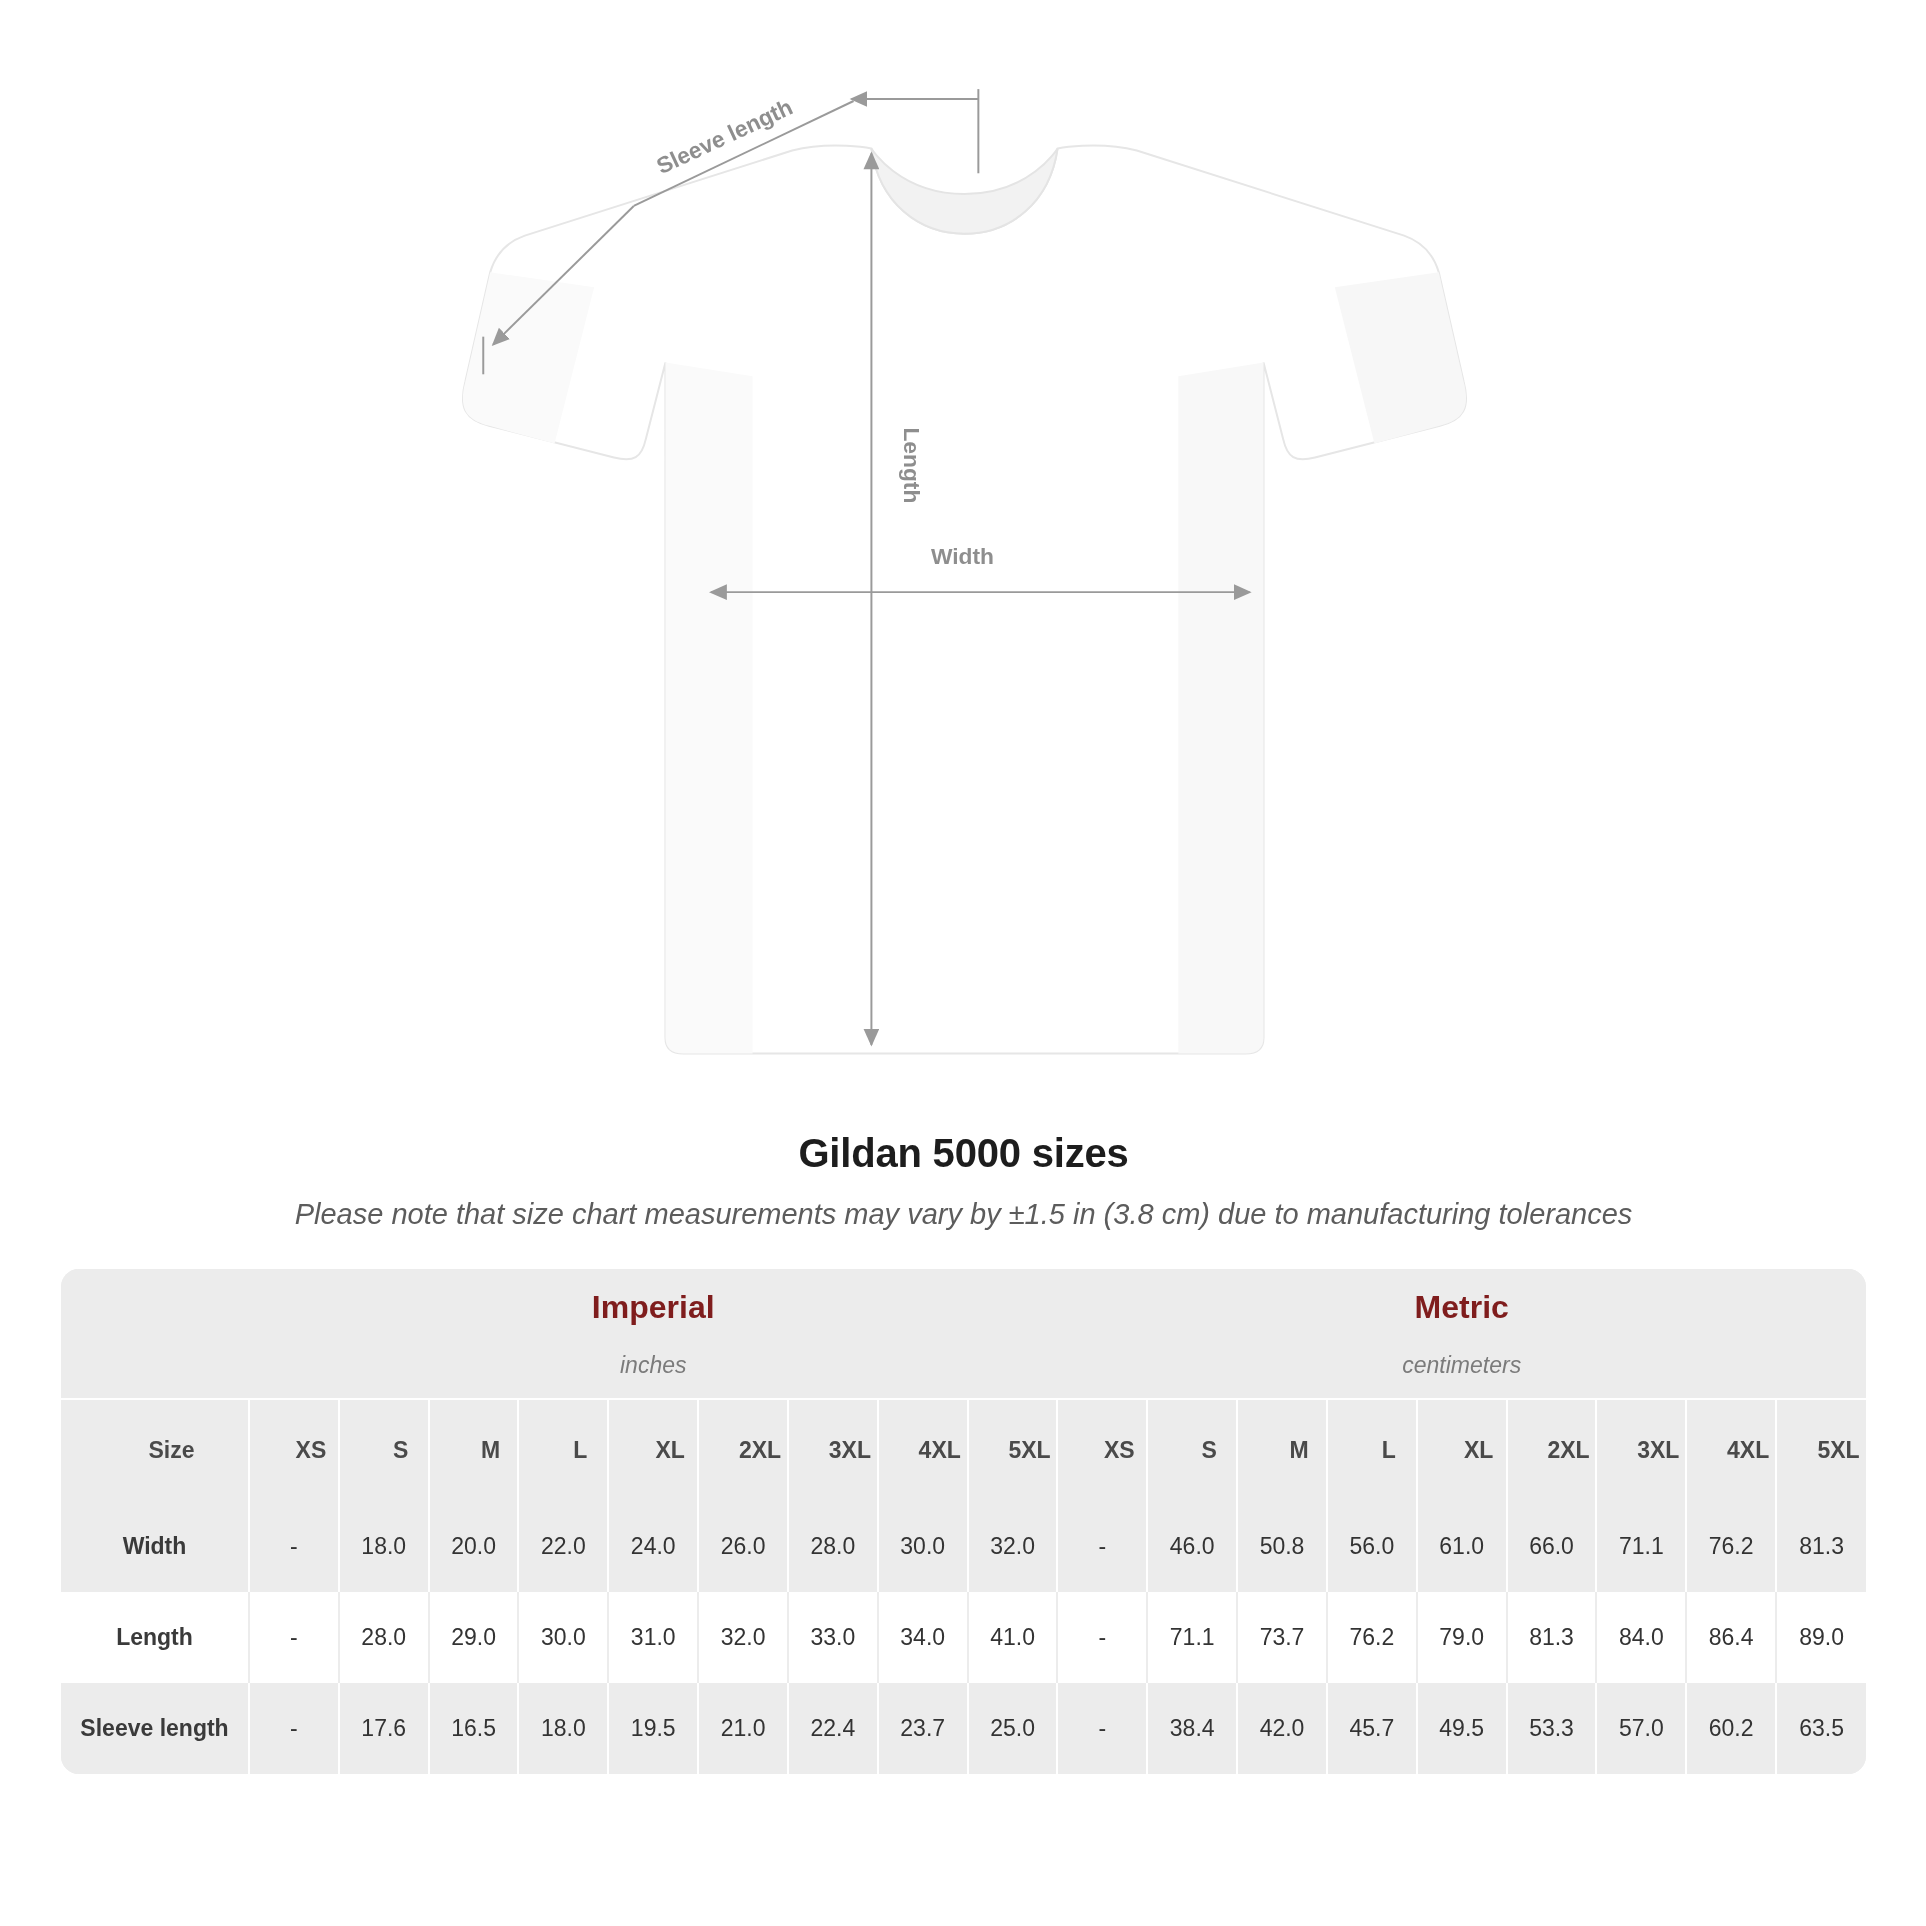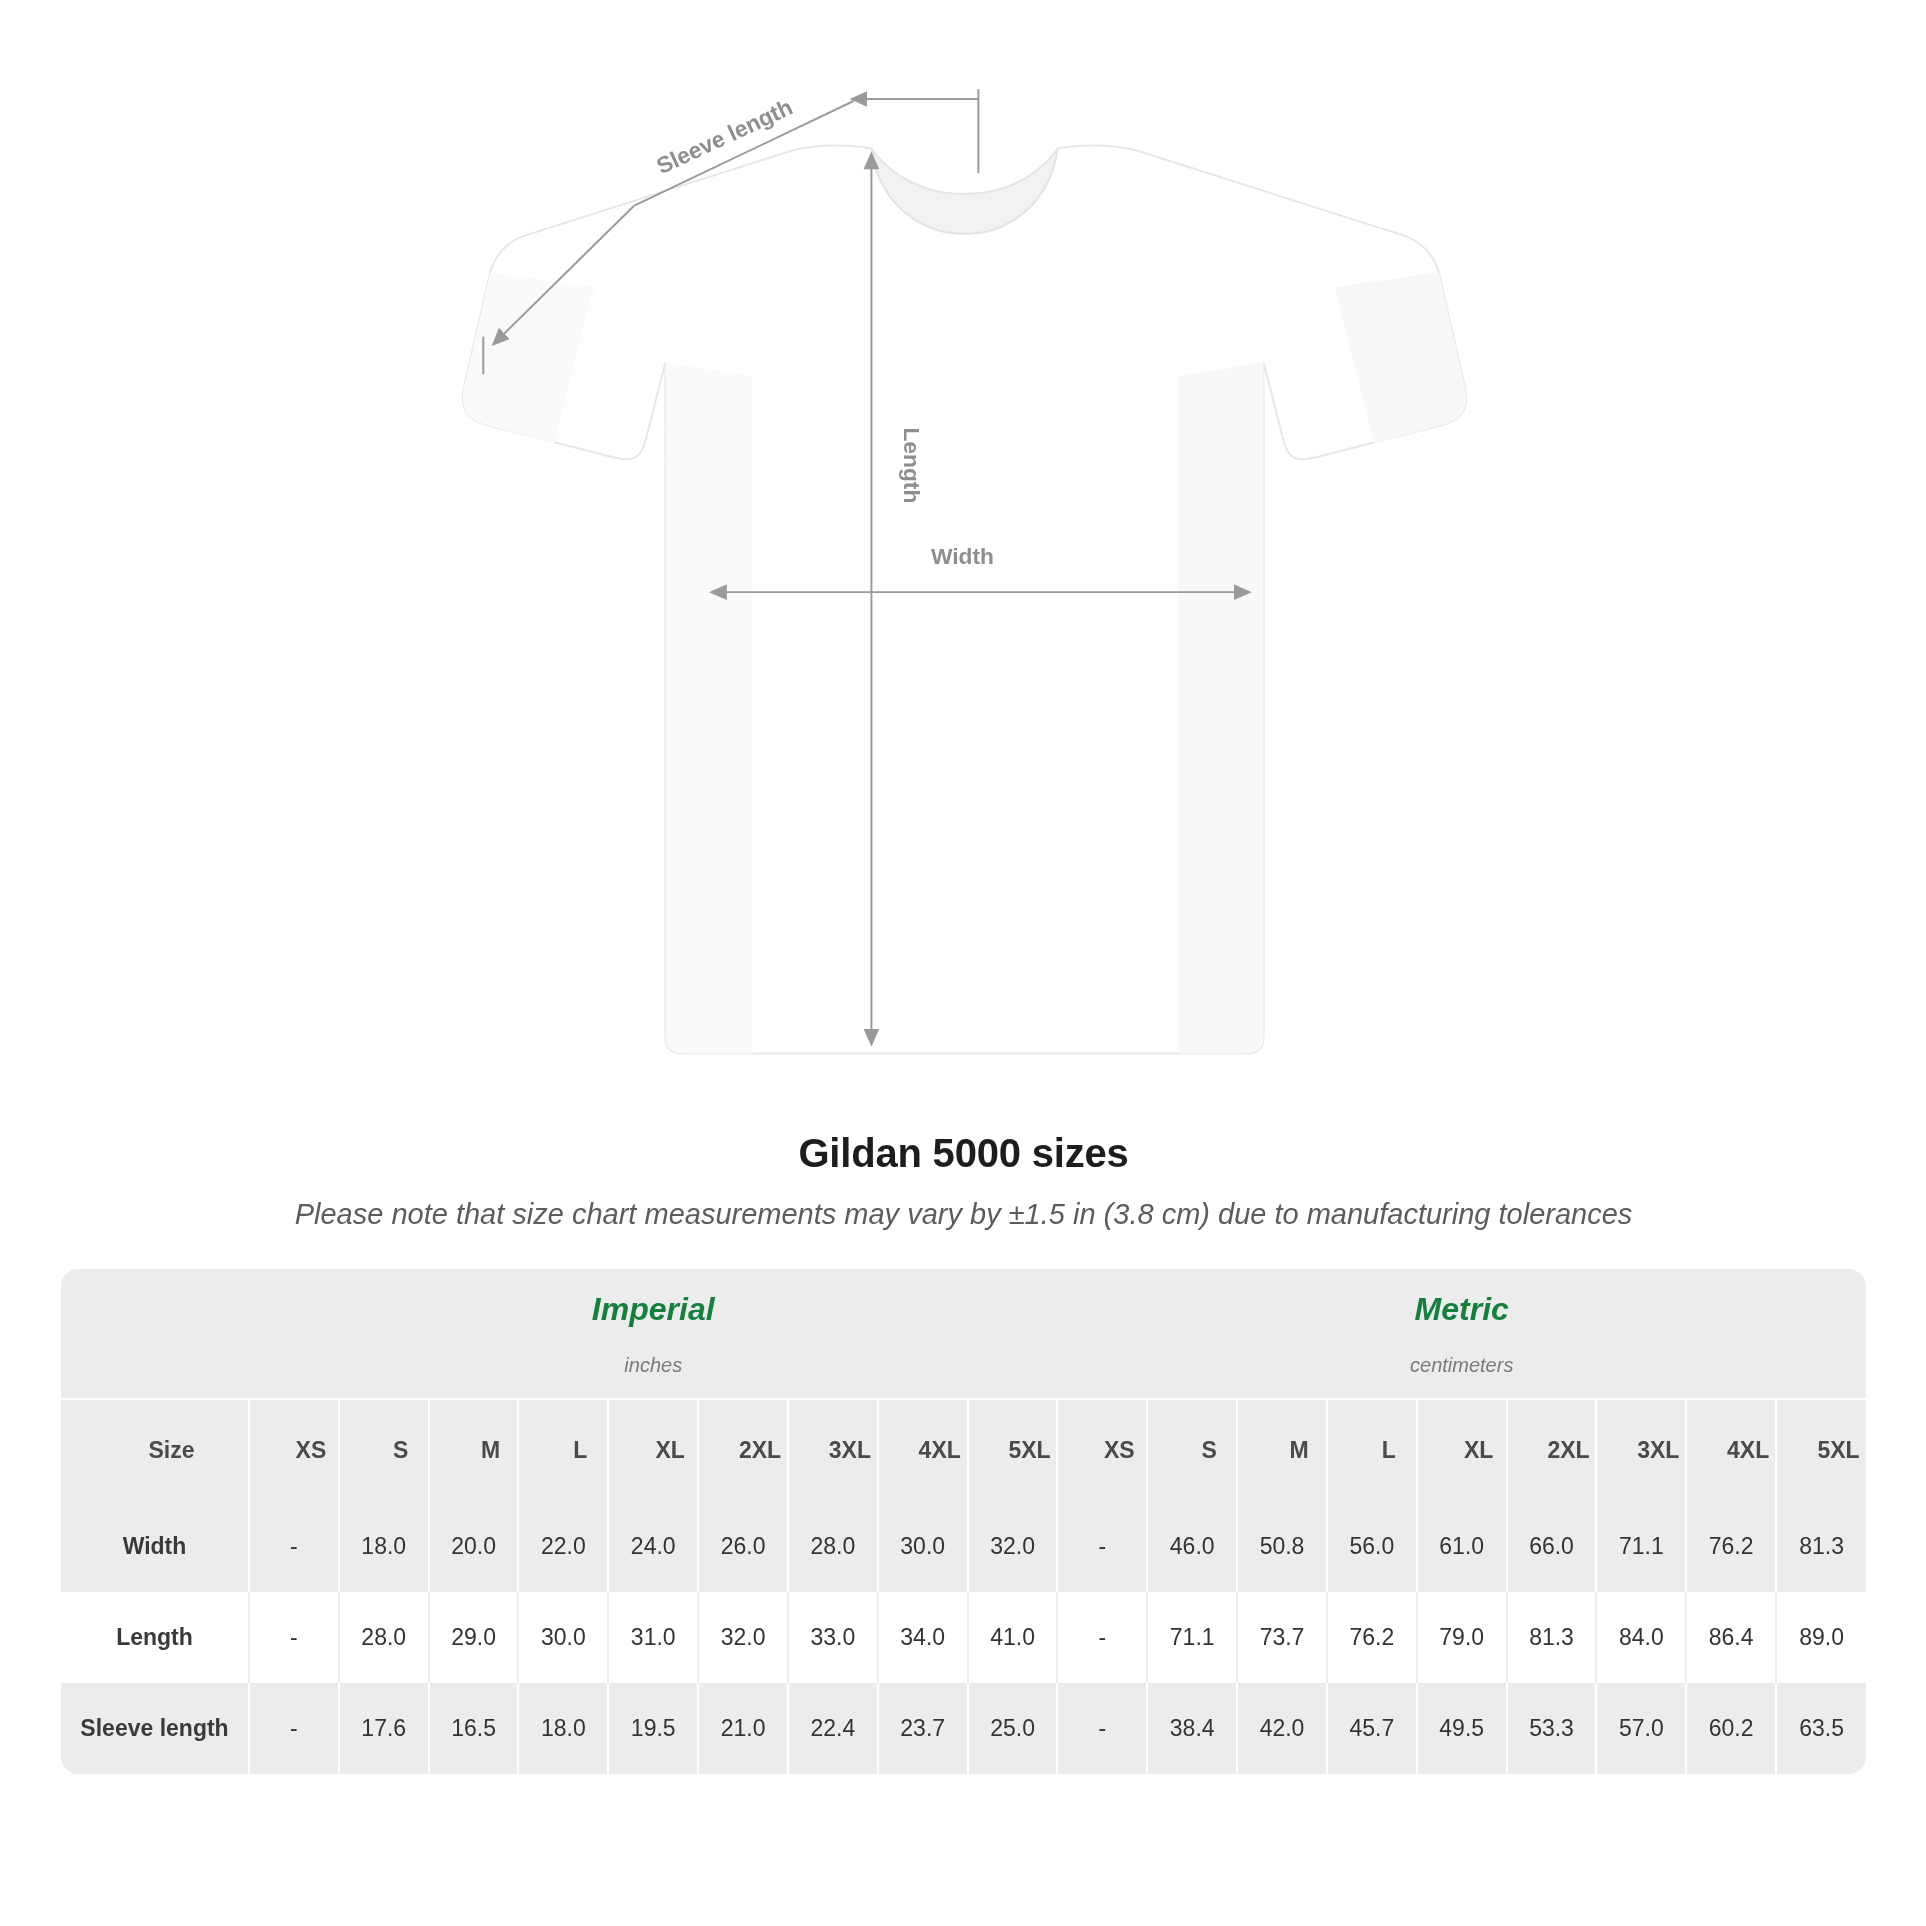--- a/index.html
+++ b/index.html
@@ -71,25 +71,24 @@
   }
 
   
   .unit-cell {
     height: 127px;
     background: #ececec;
   }
   .unit-name {
     font-size: 32px;
     font-weight: bold;
-    font-style: italic;
-    color: #15803d;
+    color: #7f1d1d;
   }
   .unit-sub {
-    font-size: 20px;
+    font-size: 23px;
     font-style: italic;
     color: #7b7b7b;
     margin-top: 26px;
   }
   .corner-cell {
     background: #ececec;
   }
 
   
   tr.size-header td {

